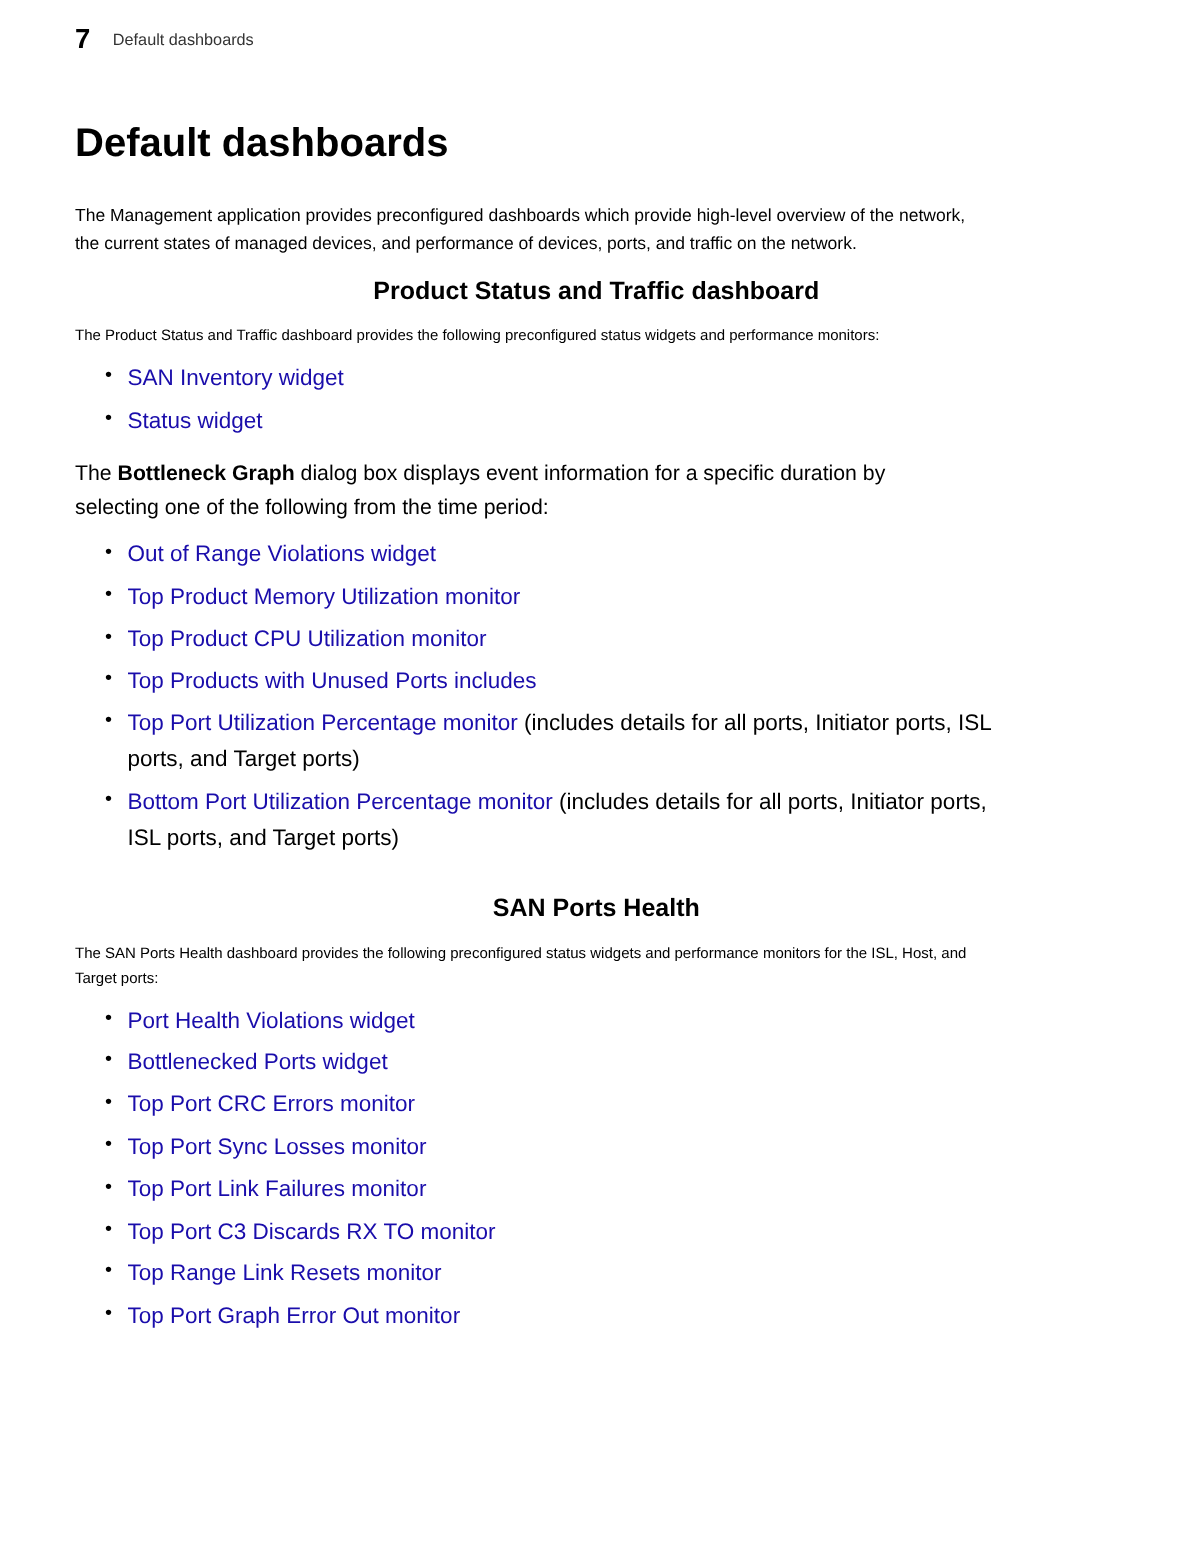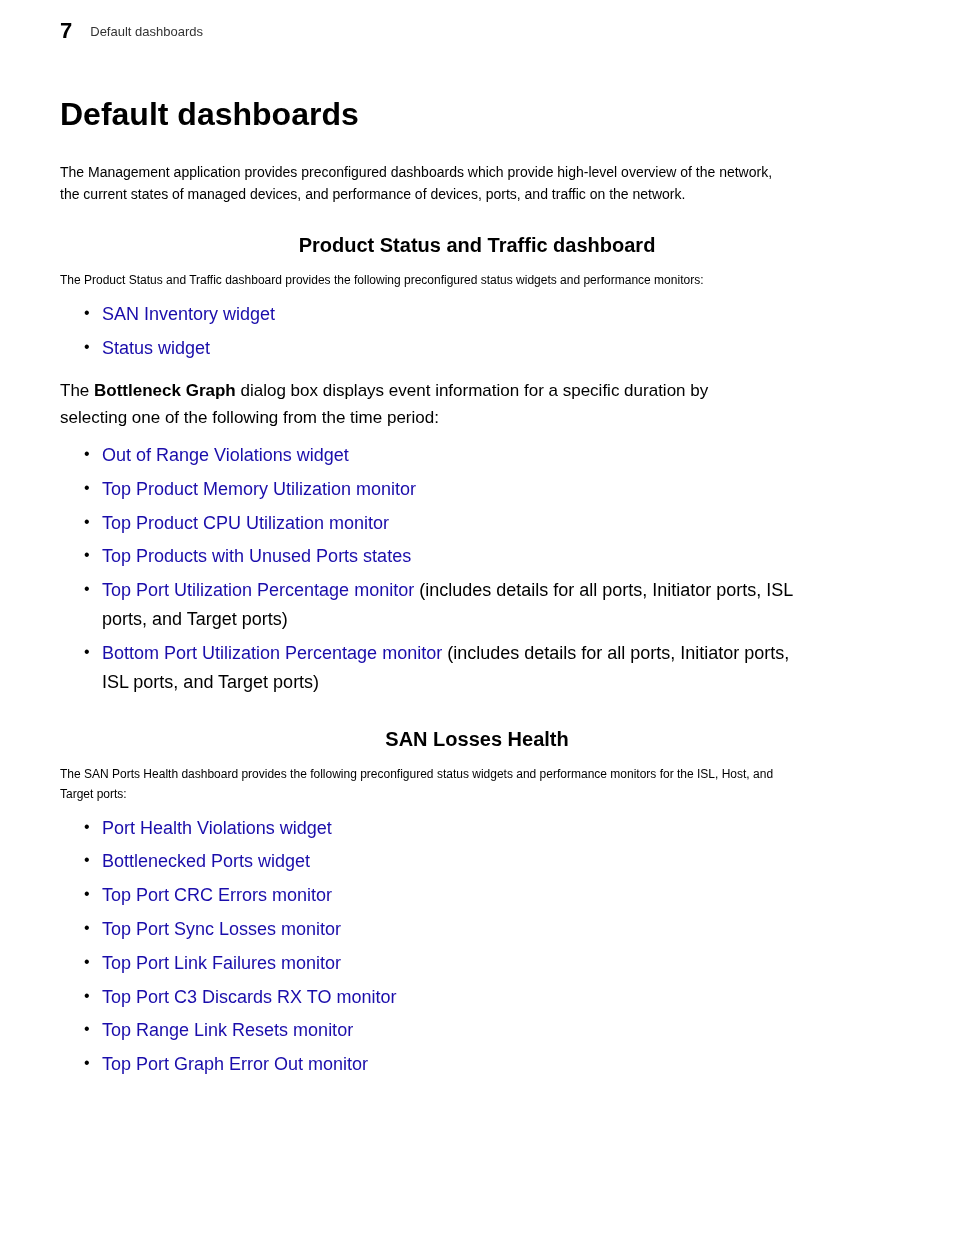--- a/index.html
+++ b/index.html
@@ -47,21 +47,21 @@
       font-weight: bold;
       margin-bottom: 28px;
       margin-top: 12px;
       color: #000;
     }
 
     .intro-text {
       font-size: 14px;
       color: #000;
       line-height: 1.6;
-      margin-bottom: 28px;
+      margin-bottom: 16px;
       max-width: 720px;
     }
 
     .section-title {
       font-size: 20px;
       font-weight: bold;
       margin-bottom: 14px;
       color: #000;
       text-align: center;
     }
@@ -154,33 +154,33 @@
       <li>
         <a class="link" href="#out-of-range">Out of Range Violations widget</a>
       </li>
       <li>
         <a class="link" href="#top-product-memory">Top Product Memory Utilization monitor</a>
       </li>
       <li>
         <a class="link" href="#top-product-cpu">Top Product CPU Utilization monitor</a>
       </li>
       <li>
-        <a class="link" href="#top-products-unused">Top Products with Unused Ports states</a>
+        <a class="link" href="#top-products-unused">Top Products with Unused Ports includes</a>
       </li>
       <li>
         <a class="link" href="#top-port-util">Top Port Utilization Percentage monitor</a><span> (includes details for all ports, Initiator ports, ISL ports, and Target ports)</span>
       </li>
       <li>
         <a class="link" href="#bottom-port-util">Bottom Port Utilization Percentage monitor</a><span> (includes details for all ports, Initiator ports, ISL ports, and Target ports)</span>
       </li>
     </ul>
   </div>
 
   <div class="section-block">
-    <h2 class="section-title">SAN Losses Health</h2>
+    <h2 class="section-title">SAN Ports Health</h2>
 
     <p class="section-intro">The SAN Ports Health dashboard provides the following preconfigured status widgets and performance monitors for the ISL, Host, and Target ports:</p>
 
     <ul class="bullet-list">
       <li>
         <a class="link" href="#port-health-violations">Port Health Violations widget</a>
       </li>
       <li>
         <a class="link" href="#bottlenecked-ports">Bottlenecked Ports widget</a>
       </li>

